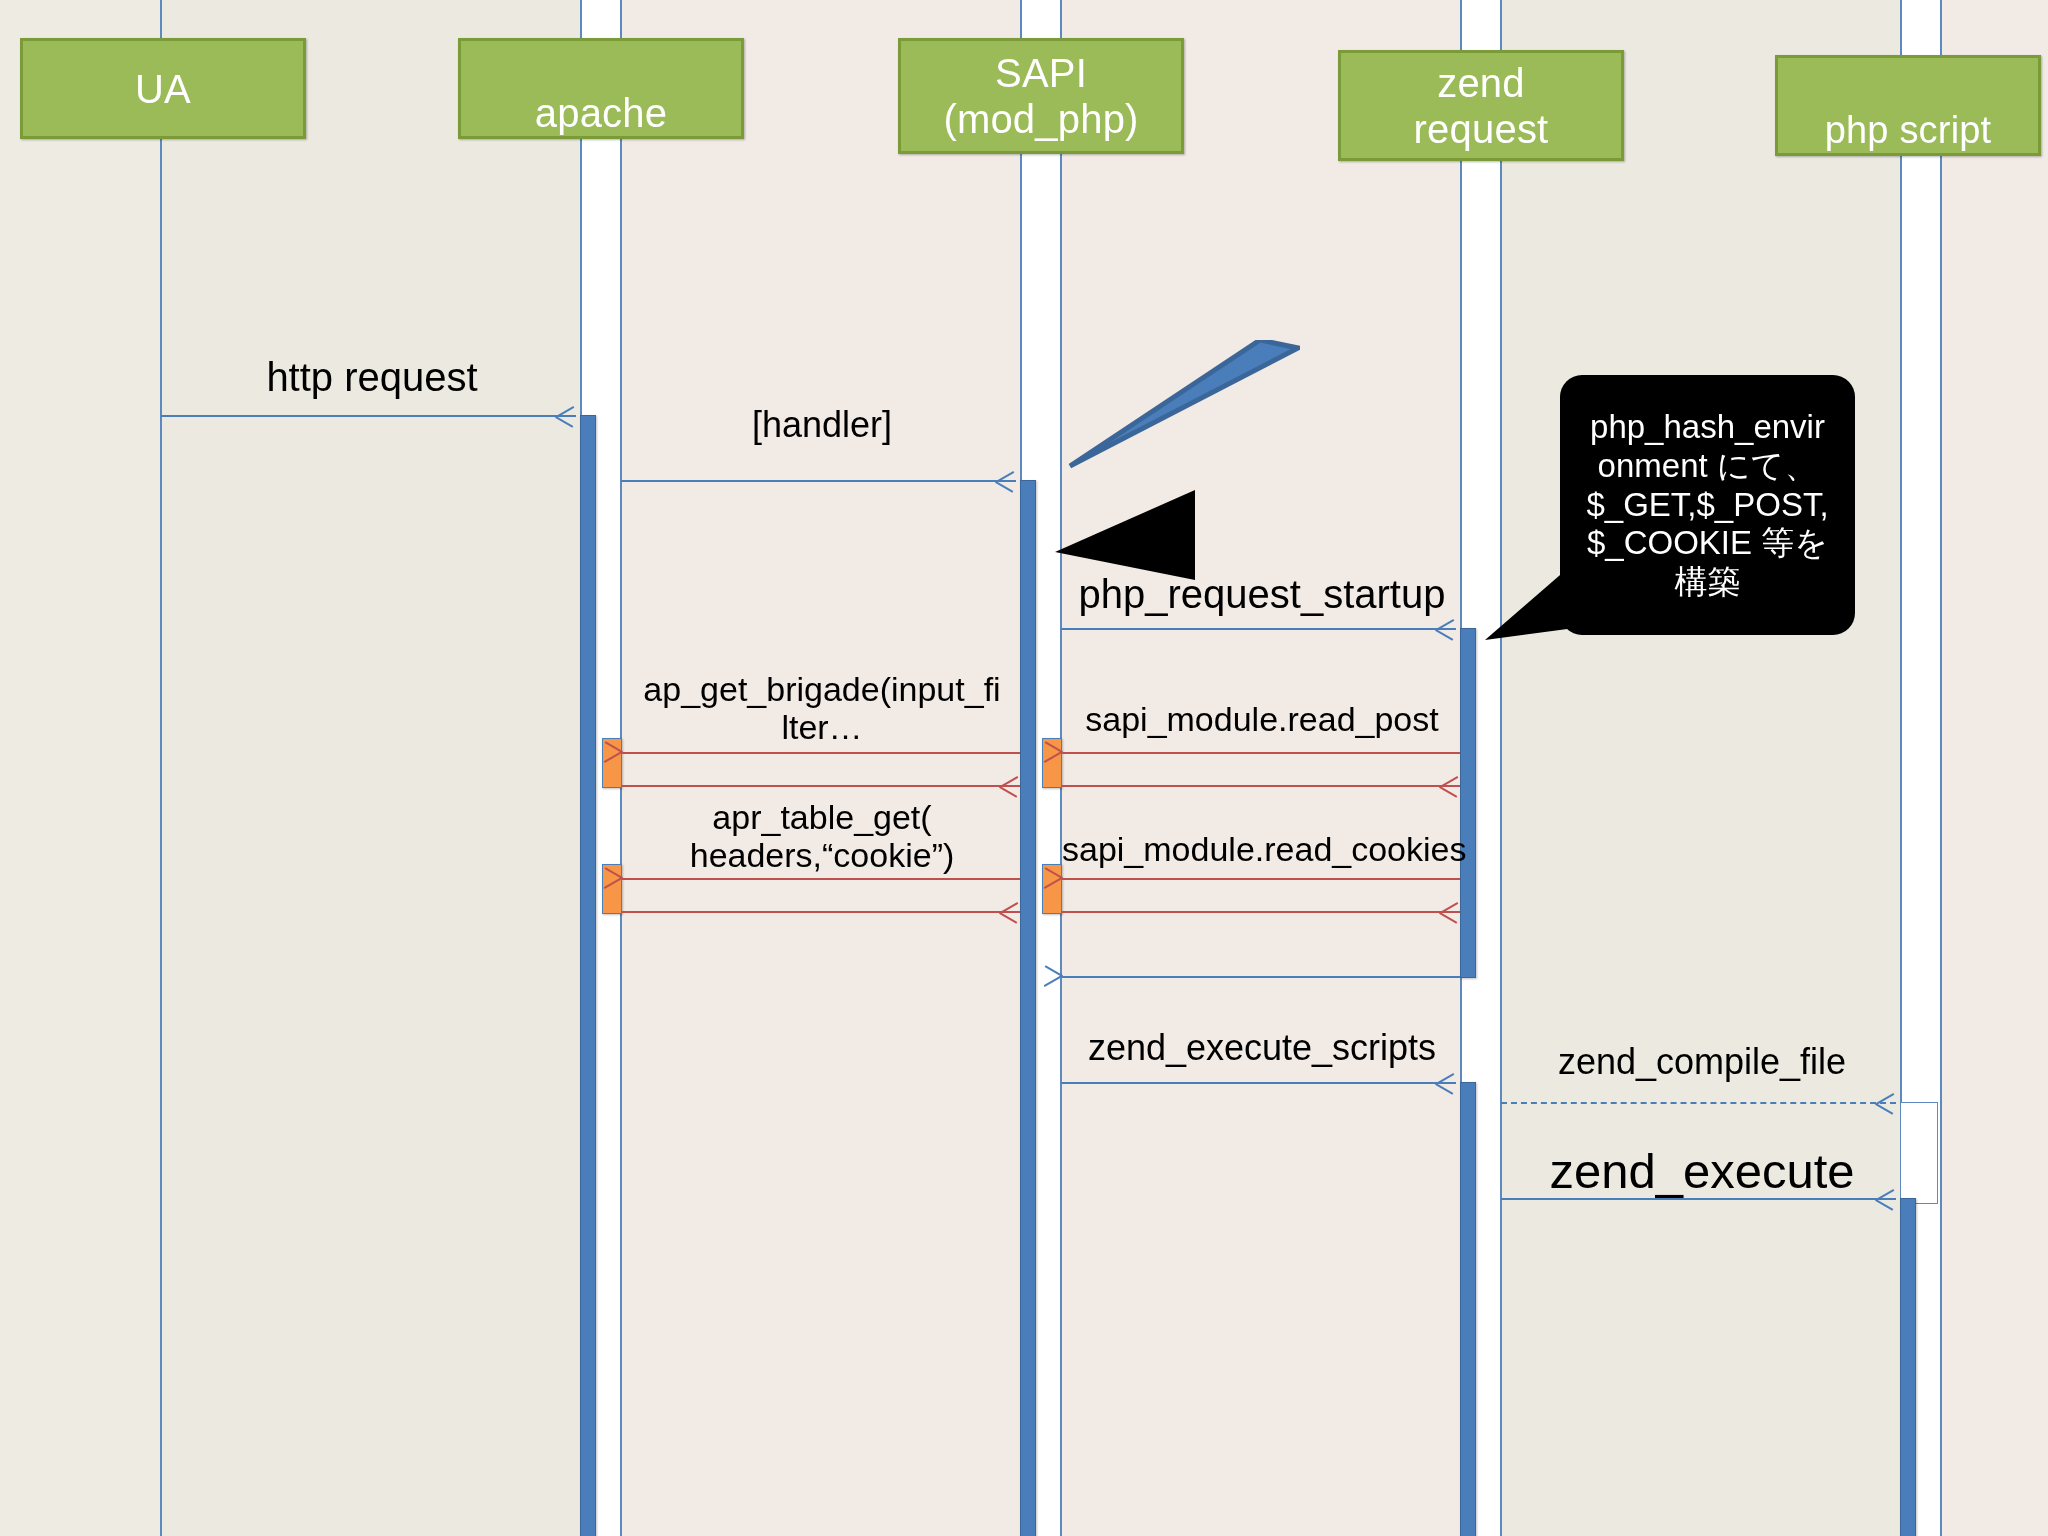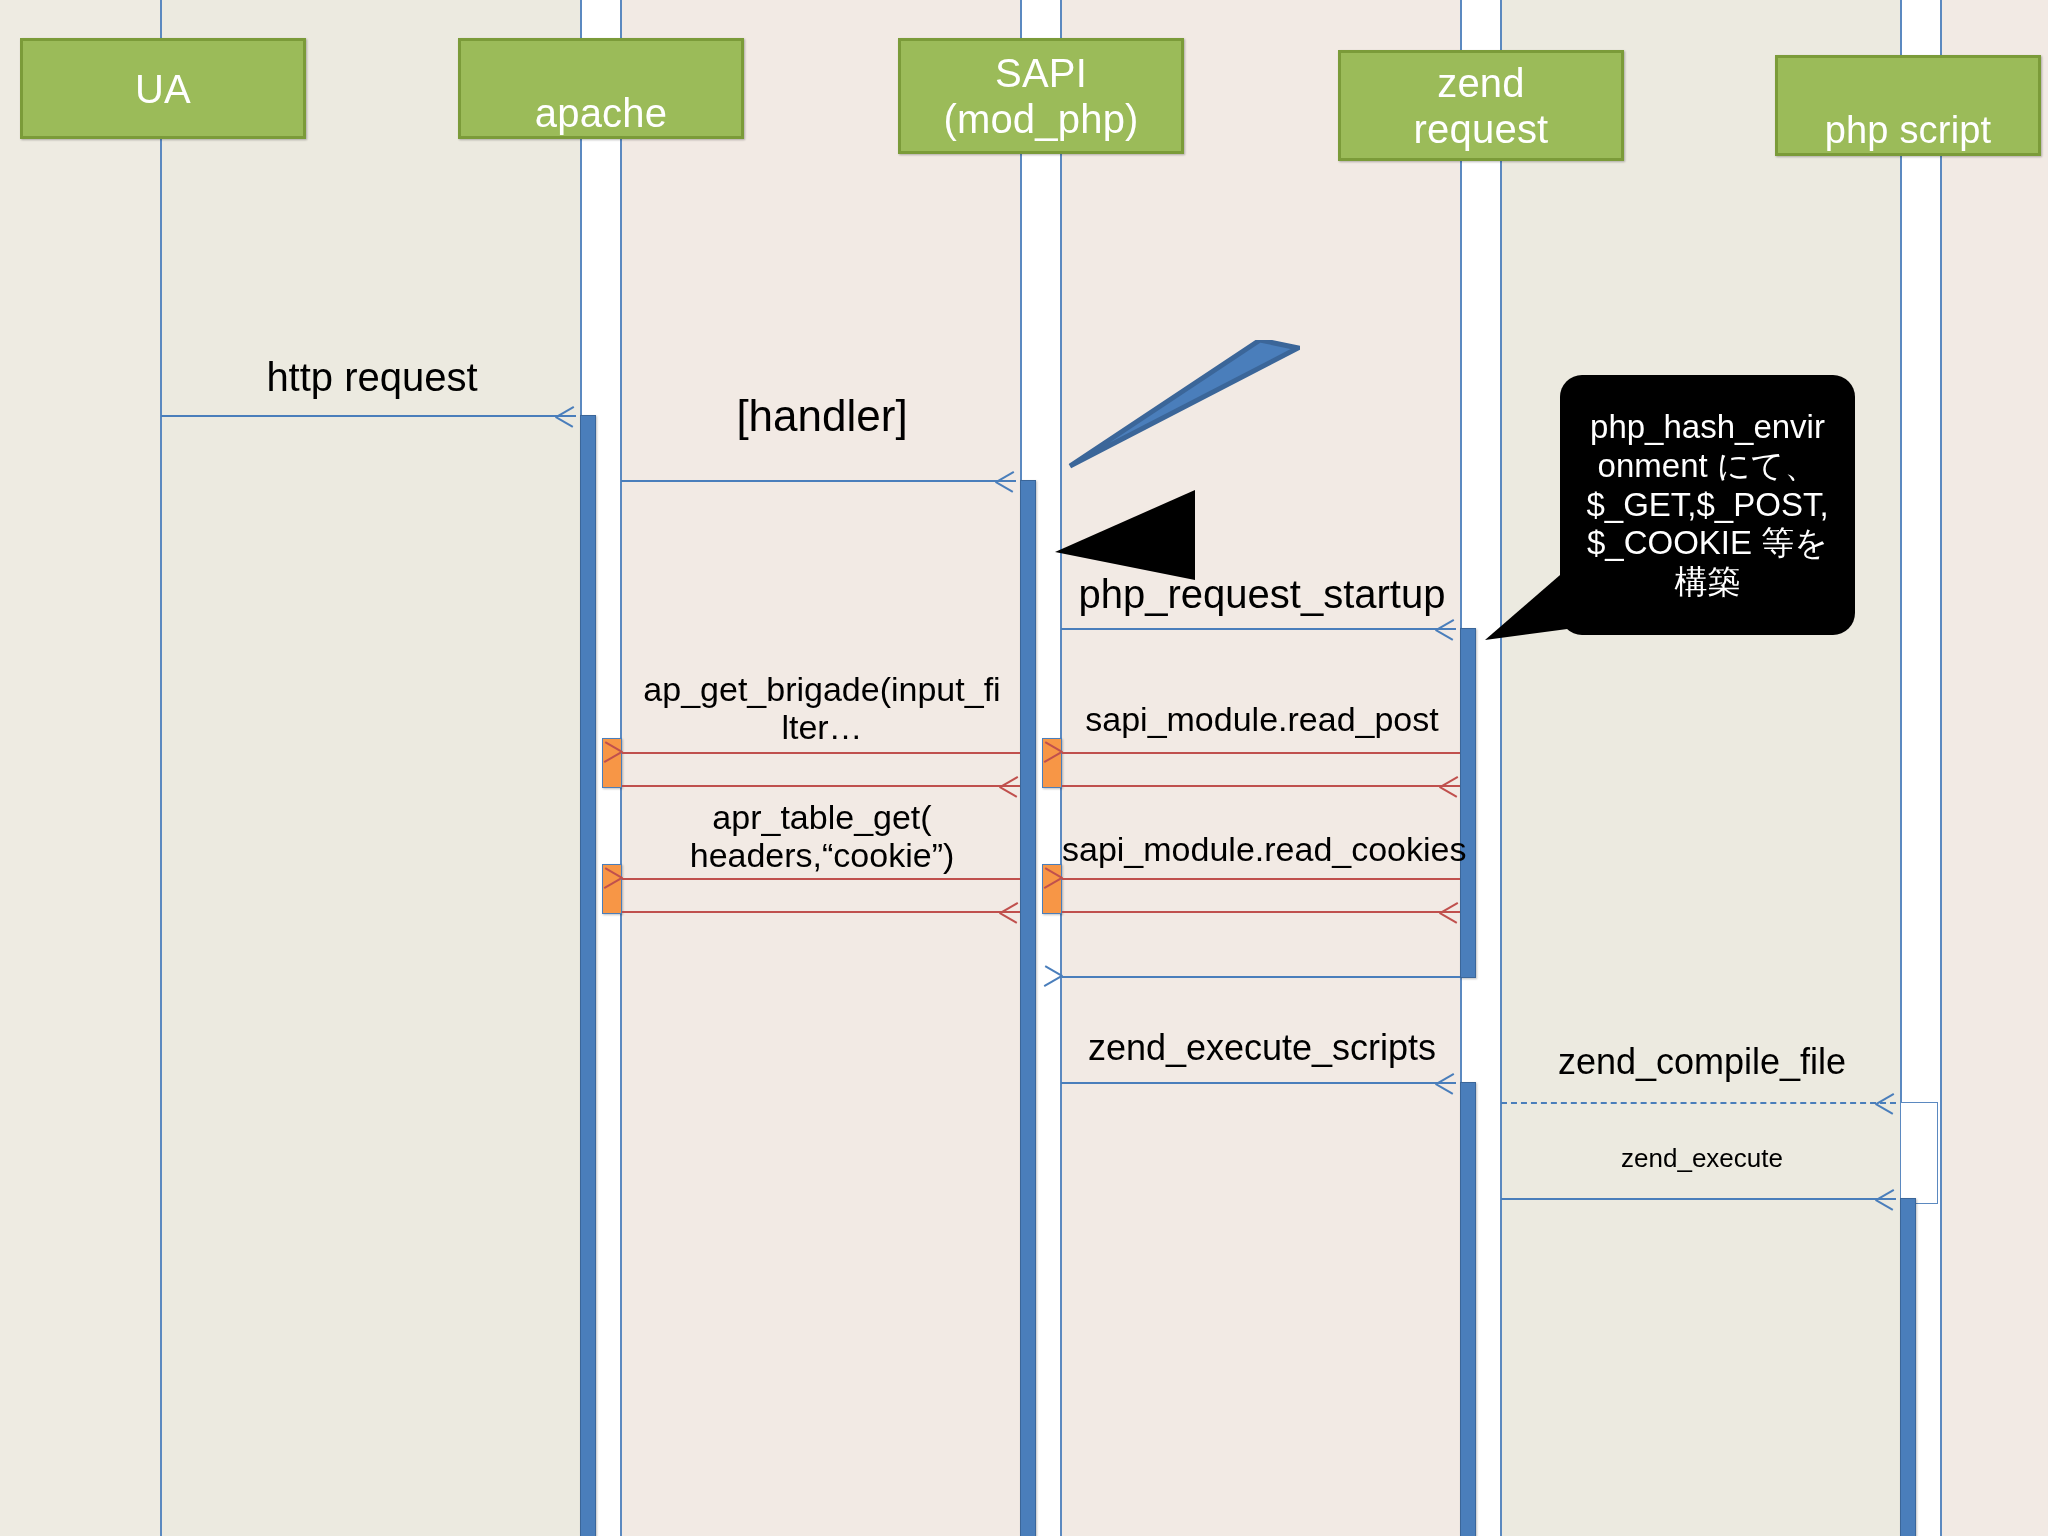--- a/index.html
+++ b/index.html
@@ -137,21 +137,21 @@
   <div class="act white" style="left:1900px;top:1102px;width:36px;height:100px;"></div>
   <div class="act" style="left:1900px;top:1198px;width:14px;height:338px;"></div>
 
   <div class="msglabel" style="left:162px;top:355px;width:420px;font-size:40px;">http request</div>
   <div class="msgline" style="left:161px;top:415px;width:415px;"></div>
   <div class="ahx" style="left:556px;top:416px;">
     <span style="transform:rotate(30deg);"></span>
     <span style="transform:rotate(-30deg);"></span>
   </div>
 
-  <div class="msglabel" style="left:622px;top:391px;width:400px;font-size:44px;">[handler]</div>
+  <div class="msglabel" style="left:622px;top:405px;width:400px;font-size:36px;">[handler]</div>
   <div class="msgline" style="left:621px;top:480px;width:395px;"></div>
   <div class="ahx" style="left:996px;top:481px;">
     <span style="transform:rotate(30deg);"></span>
     <span style="transform:rotate(-30deg);"></span>
   </div>
 
   <div class="msglabel" style="left:1062px;top:572px;width:400px;font-size:40px;">php_request_startup</div>
   <div class="msgline" style="left:1061px;top:628px;width:395px;"></div>
   <div class="ahx" style="left:1436px;top:629px;">
     <span style="transform:rotate(30deg);"></span>
@@ -223,21 +223,21 @@
     <span style="transform:rotate(-30deg);"></span>
   </div>
 
   <div class="msglabel" style="left:1502px;top:1042px;width:400px;font-size:36px;">zend_compile_file</div>
   <div class="msgline dashed" style="left:1501px;top:1102px;width:395px;"></div>
   <div class="ahx" style="left:1876px;top:1103px;">
     <span style="transform:rotate(30deg);"></span>
     <span style="transform:rotate(-30deg);"></span>
   </div>
 
-  <div class="msglabel" style="left:1502px;top:1144px;width:400px;font-size:26px;">zend_execute</div>
+  <div class="msglabel" style="left:1502px;top:1144px;width:400px;font-size:49px;">zend_execute</div>
   <div class="msgline" style="left:1501px;top:1198px;width:395px;"></div>
   <div class="ahx" style="left:1876px;top:1199px;">
     <span style="transform:rotate(30deg);"></span>
     <span style="transform:rotate(-30deg);"></span>
   </div>
 
   <svg class="tail" width="260" height="140" style="left:1040px;top:340px;" viewBox="0 0 260 140">
     <polygon points="220,0 258,8 30,126" fill="#4a7ebb" stroke="#3b6699" stroke-width="5"></polygon>
   </svg>
 

